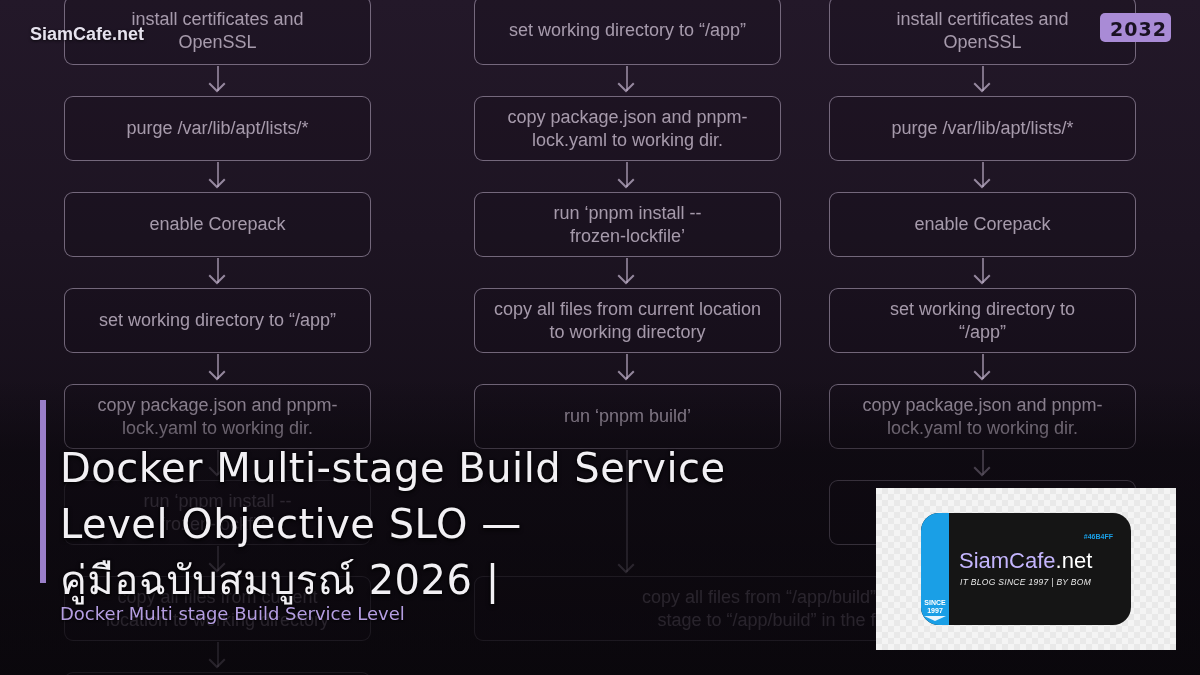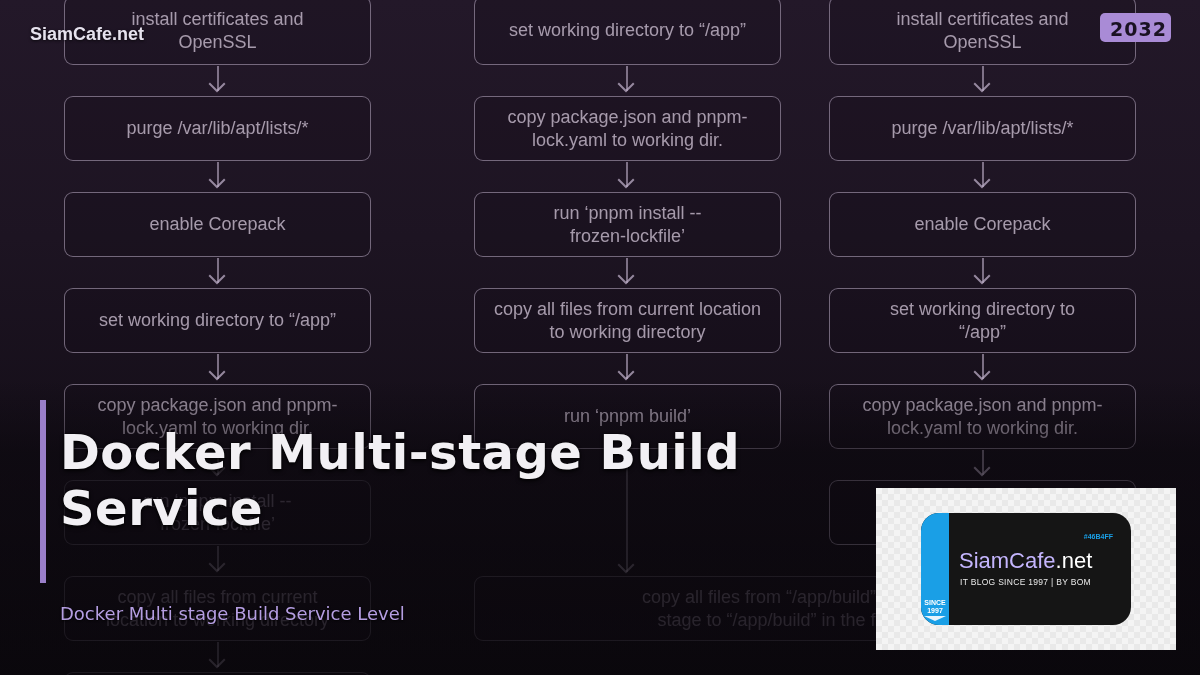--- a/index.html
+++ b/index.html
@@ -63,25 +63,25 @@
     padding: 0 4px 0 0;
     line-height: 26px;
     letter-spacing: 1px;
   }
   .title-bar {
     position: absolute; left: 40px; top: 400px;
     width: 6px; height: 183px;
     background: #9a7fc9;
   }
   .title {
-    position: absolute; left: 60px; top: 424px; width: 740px;
+    position: absolute; left: 60px; top: 440px; width: 740px;
     color: #f2f0f4;
     font-family: "DejaVu Sans", sans-serif;
-    font-size: 48px; line-height: 56px;
-    font-weight: bold;
+    font-size: 40px; line-height: 56px;
+    font-weight: normal;
     letter-spacing: 0.5px;
     text-shadow: 0 2px 4px rgba(0,0,0,0.85), 0 0 2px rgba(0,0,0,0.9);
   }
   .subtitle {
     position: absolute; left: 60px; top: 603px;
     color: #b59ee2;
     font-family: "DejaVu Sans", sans-serif;
     font-size: 18px;
     text-shadow: 0 1px 2px rgba(0,0,0,0.8);
   }
@@ -122,21 +122,21 @@
     position: absolute; right: 18px; top: 20px;
     color: #1a9fe6; font-size: 7px; font-weight: bold;
   }
   .logo-name {
     position: absolute; left: 38px; top: 35px;
     font-size: 22px; color: #ffffff;
   }
   .logo-name .accent { color: #c4b5fd; }
   .logo-tag {
     position: absolute; left: 39px; top: 64px;
-    font-size: 8.5px; color: #eaeaea; letter-spacing: 0.3px;
+    font-size: 8.5px; color: #eaeaea; letter-spacing: 0.3px; font-style: italic;
   }
 </style>
 </head>
 <body>
 
 <div class="bg-layer">
 
   <div class="flow-box" style="left:64px;top:-4px;width:307px;height:69px;">
       <span style="display:block;max-width:200px;">install certificates and OpenSSL</span>
     </div>
@@ -216,20 +216,22 @@
 </div>
 
 <div class="fade-overlay"></div>
 
 <div class="site-brand">SiamCafe.net</div>
 <div class="year-badge">2032</div>
 
 <div class="title-bar"></div>
 <h1 class="title">
   <span style="display:block;">Docker Multi-stage Build Service</span>
+  <span style="display:block;">Level Objective SLO —</span>
+  <span style="display:block;">คู่มือฉบับสมบูรณ์ 2026 |</span>
 </h1>
 <div class="subtitle">Docker Multi stage Build Service Level</div>
 
 <div class="logo-card">
   <div class="logo-inner">
     <div class="logo-stripe">
       <div class="logo-since">
         <span style="display:block;">SINCE</span>
         <span style="display:block;">1997</span>
       </div>

